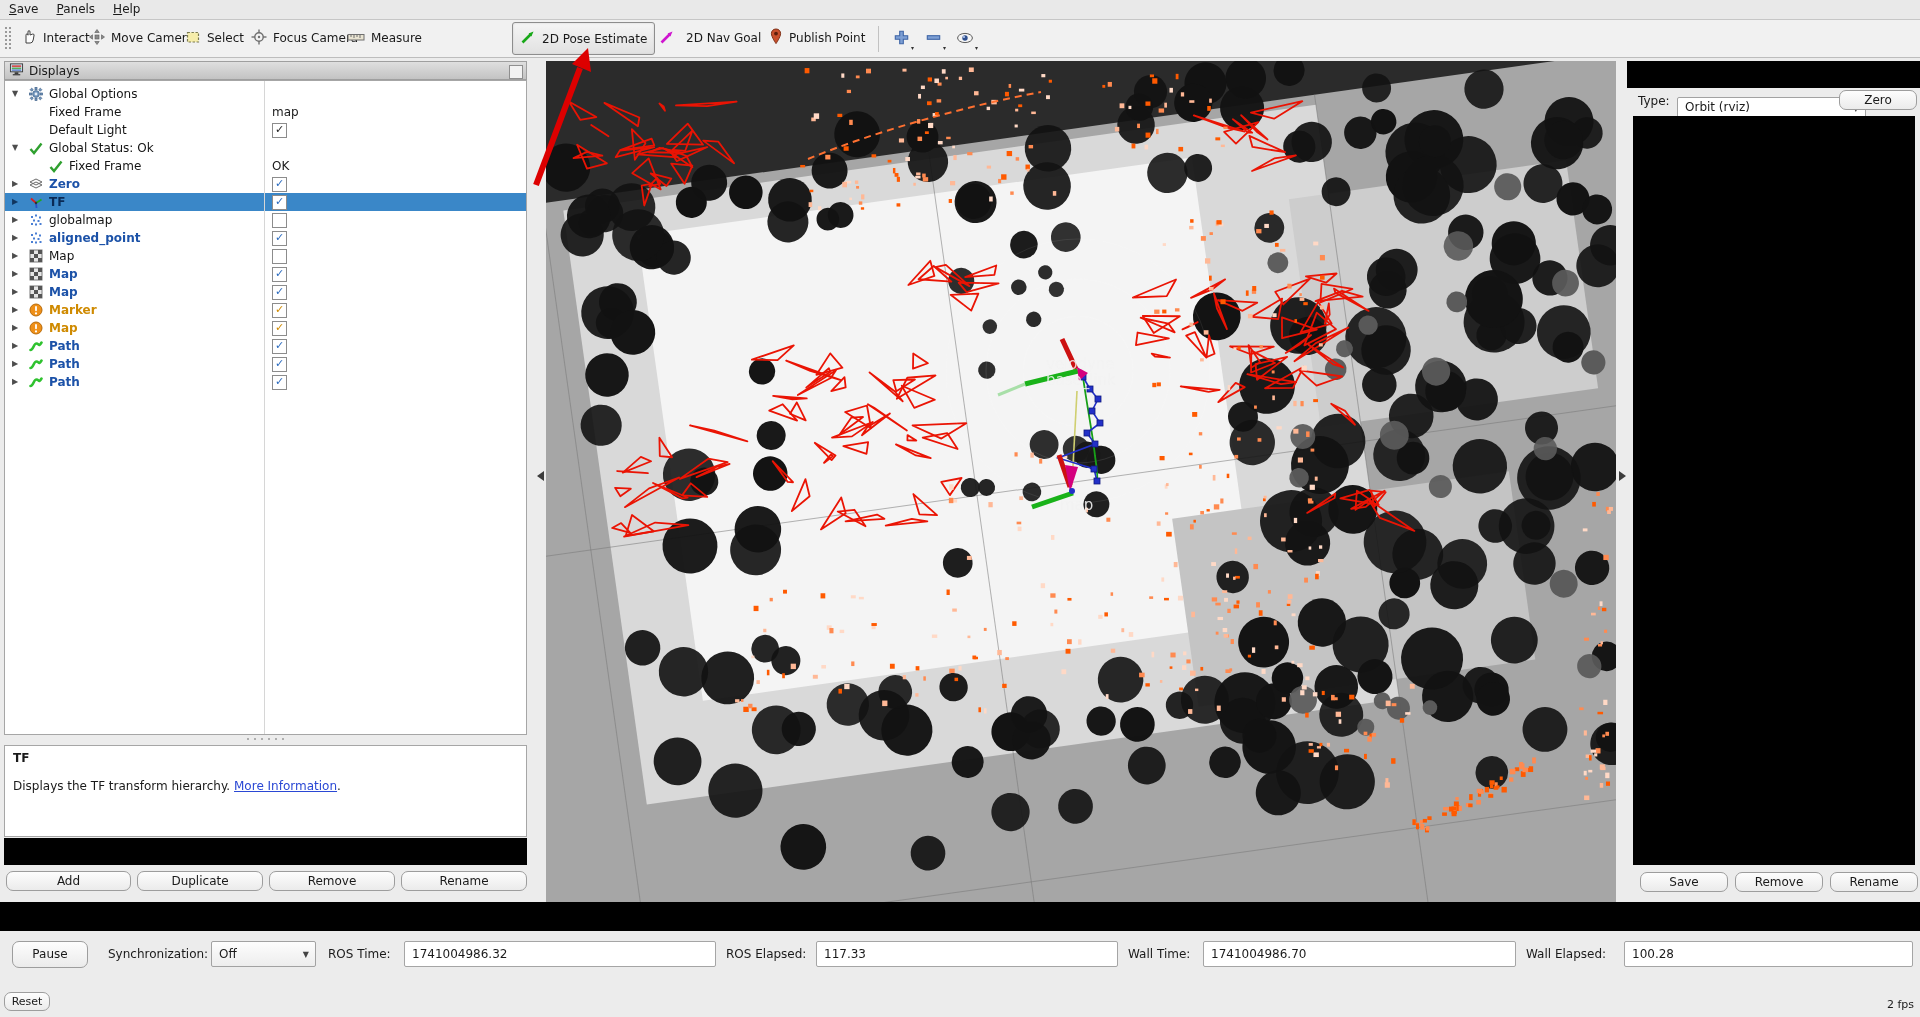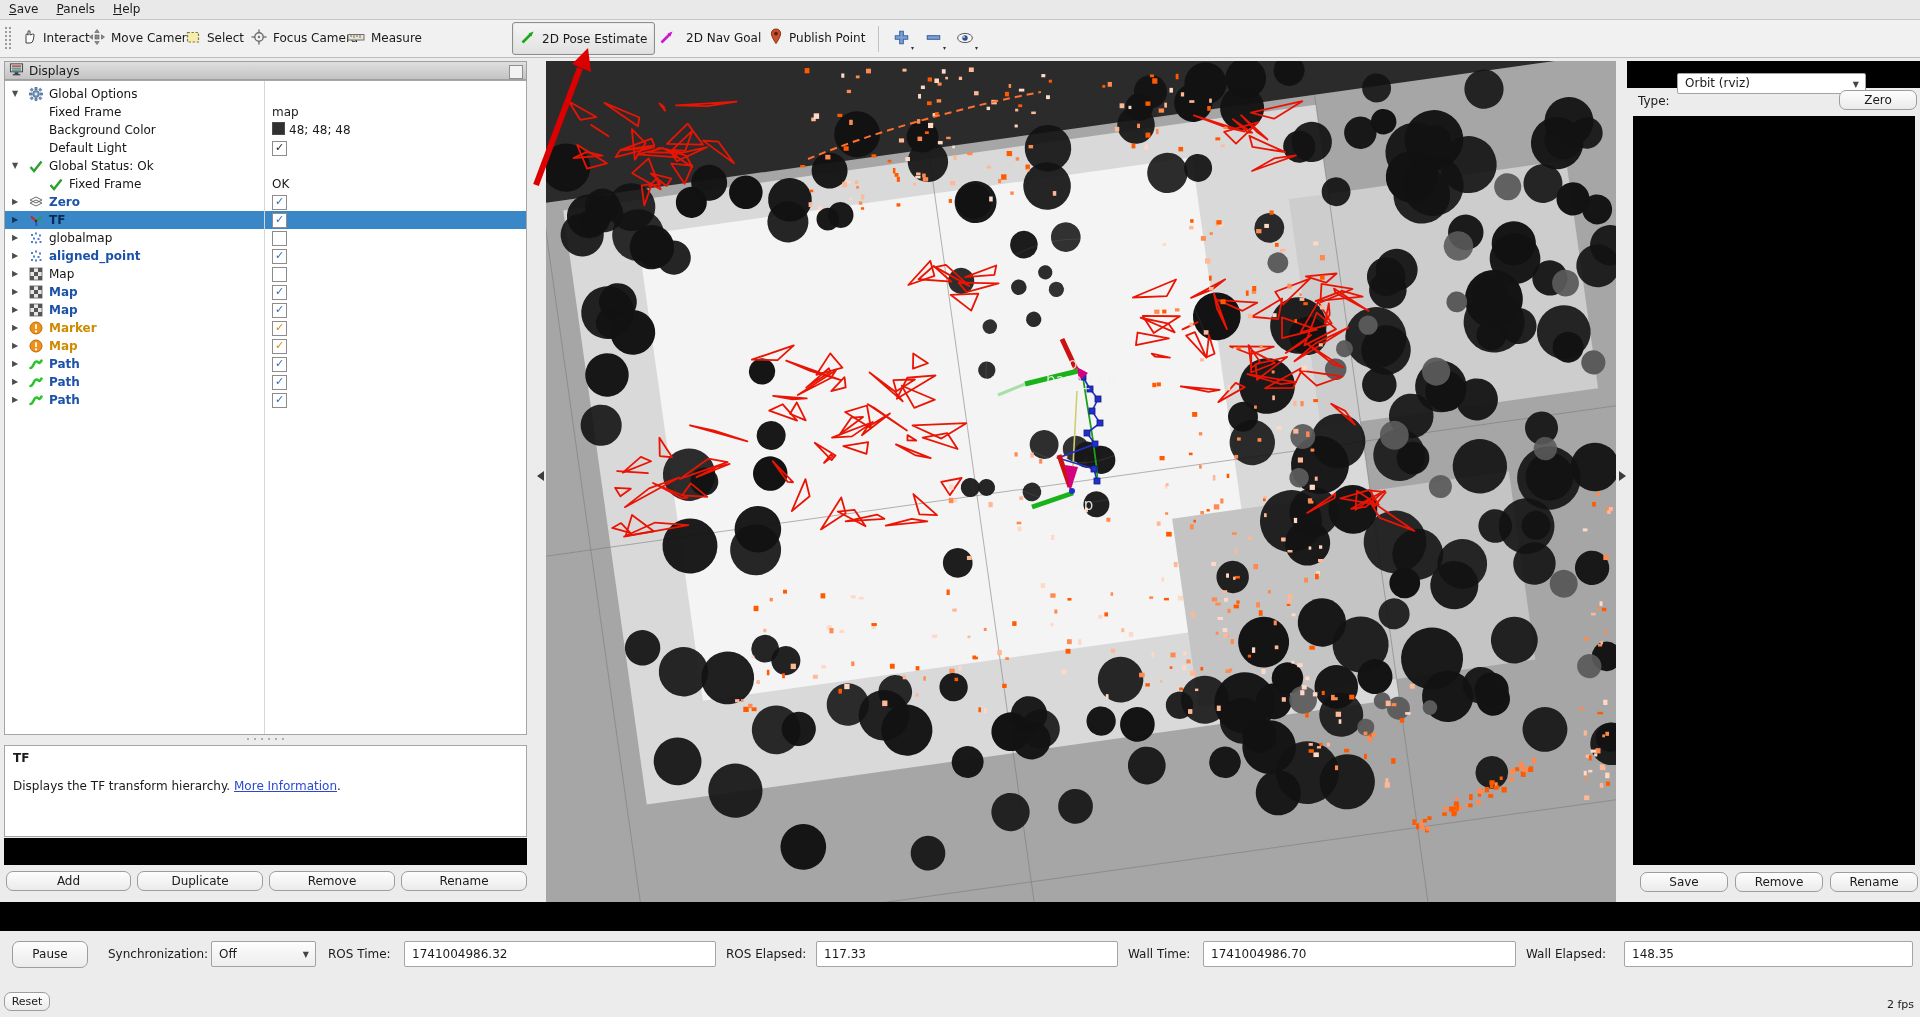--- a/index.html
+++ b/index.html
@@ -199,24 +199,20 @@
               <rect x="10.2" y="10.2" width="2.2" height="2.2" transform="rotate(45 11.3 11.3)"></rect>
             </g>
           </g>
           <circle cx="7" cy="7" r="1.4" fill="#e8eef5"></circle>
         </svg></span>
       <span class="lbl lb-plain" style="left: 44px;">Global Options</span>
     </div>
     <div class="trow">
       <span class="lbl lb-plain" style="left: 44px;">Fixed Frame</span>
       <span class="vcell"><span>map</span></span>
-    </div>
-    <div class="trow">
-      <span class="lbl lb-plain" style="left: 44px;">Background Color</span>
-      <span class="vcell"><span class="swatch" style="background: rgb(48, 48, 48);"></span><span>48; 48; 48</span></span>
     </div>
     <div class="trow">
       <span class="lbl lb-plain" style="left: 44px;">Default Light</span>
       <span class="cb cb-dark">✓</span>
     </div>
     <div class="trow">
       <span class="exp">▼</span>
       <span class="ticon" style="left: 24px;"><svg width="14" height="14" viewBox="0 0 14 14">
           <path d="M1.5 8 L5 12 L12.5 2.5" fill="none" stroke="#2fa02f" stroke-width="2.4"></path>
         </svg></span>
@@ -1285,21 +1281,21 @@
       <text x="514" y="449" fill="#f2f2f2" fill-opacity="0.9" font-size="15">map</text>
     </g>
   </svg>
 </div>
 <div class="abs edge-tri-l"></div>
 <div class="abs edge-tri-r"></div>
 
 <div id="views" class="abs">
   <div id="views-topblack"></div>
   <span class="flbl" style="left:11px;top:33px">Type:</span>
-  <div class="combo" style="left:50px;top:12px;width:189px;height:21px">
+  <div class="combo" style="left:50px;top:36px;width:189px;height:21px">
     <span>Orbit (rviz)</span><span class="ar" style="line-height:21px">▼</span>
   </div>
   <div class="qbtn" style="left:212px;top:29px;width:78px"><span>Zero</span></div>
   <div id="views-body"></div>
   <div id="views-buttons" style="position: absolute; left: 0px; top: 0px;">
       <div class="qbtn" style="left: 13px; width: 88px; top: 811px; position: absolute;">Save</div>
       <div class="qbtn" style="left: 108px; width: 88px; top: 811px; position: absolute;">Remove</div>
       <div class="qbtn" style="left: 203px; width: 88px; top: 811px; position: absolute;">Rename</div>
     </div>
 </div>
@@ -1312,21 +1308,21 @@
     <span>Off</span><span class="ar" style="line-height:26px">▼</span>
   </div>
   <div id="time-fields">
       <span class="flbl" style="left: 328px;">ROS Time:</span>
       <div class="fld" style="left: 404px; width: 312px;">1741004986.32</div>
       <span class="flbl" style="left: 726px;">ROS Elapsed:</span>
       <div class="fld" style="left: 816px; width: 302px;">117.33</div>
       <span class="flbl" style="left: 1128px;">Wall Time:</span>
       <div class="fld" style="left: 1203px; width: 313px;">1741004986.70</div>
       <span class="flbl" style="left: 1526px;">Wall Elapsed:</span>
-      <div class="fld" style="left: 1624px; width: 289px;">148.35</div>
+      <div class="fld" style="left: 1624px; width: 289px;">100.28</div>
     </div>
   <div class="qbtn" style="left:4px;top:61px;width:46px;height:19px;font-size:11px;line-height:17px"><span>Reset</span></div>
   <div id="fps">2 fps</div>
 </div>
 
 <div id="annot" class="abs">
   <svg width="130" height="170" viewBox="0 0 130 170">
     <line x1="36" y1="145" x2="80" y2="28" stroke="#dd0000" stroke-width="6"></line>
     <polygon points="88,8 91,32 72,24" fill="#dd0000"></polygon>
   </svg>

